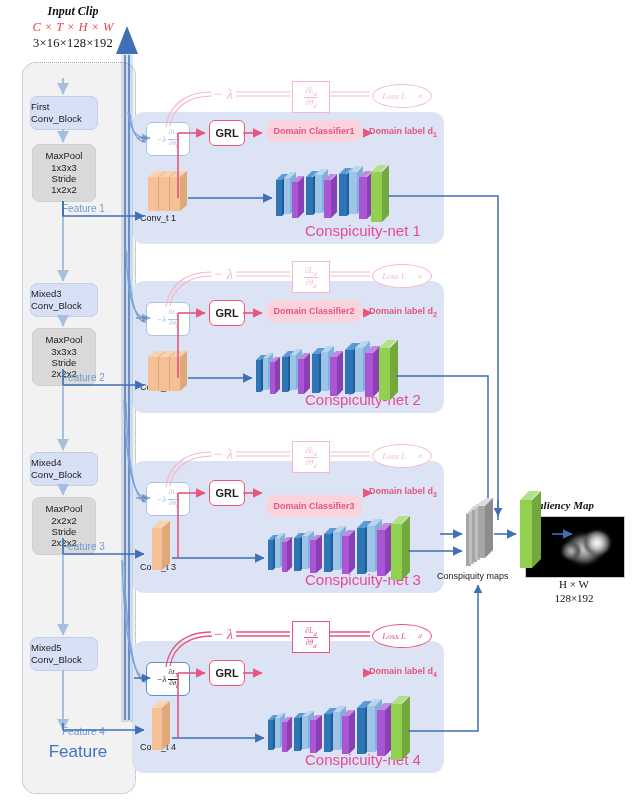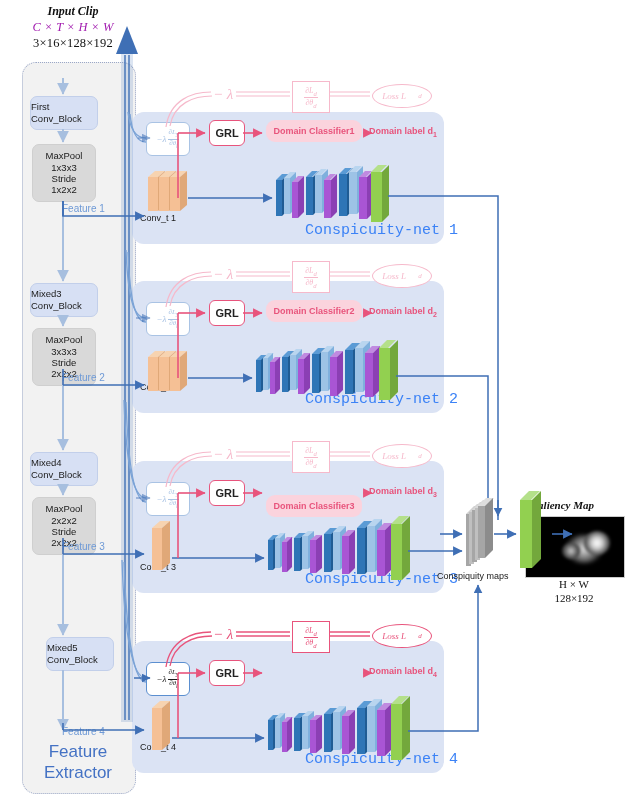--- a/index.html
+++ b/index.html
@@ -5,41 +5,41 @@
   html,body{margin:0;padding:0;background:#ffffff;}
   body{width:640px;height:804px;position:relative;overflow:hidden;
        font-family:"Liberation Sans",sans-serif;color:#222;}
   #stage{position:absolute;left:0;top:0;width:640px;height:804px;}
 
   .abs{position:absolute;}
 
   
   .hdr{left:8px;top:4px;width:130px;text-align:center;line-height:1.28;}
   .hdr .l1{font-family:"Liberation Serif",serif;font-style:italic;font-weight:bold;font-size:12px;color:#111;}
-  .hdr .l2{font-family:"Liberation Serif",serif;font-style:italic;font-size:12.5px;color:#a21caf;letter-spacing:.2px;}
+  .hdr .l2{font-family:"Liberation Serif",serif;font-style:italic;font-size:12.5px;color:#ef4444;letter-spacing:.2px;}
   .hdr .l3{font-family:"Liberation Serif",serif;font-size:12.5px;color:#111;letter-spacing:.2px;}
 
   
   .fe-panel{left:22px;top:62px;width:112px;height:730px;
             background:#f2f2f2;border:1px dotted #9aa7c7;border-radius:14px;}
   .fe-title{left:22px;top:742px;width:112px;text-align:center;color:#4472c4;
             font-size:17px;line-height:1.22;}
 
   .cb{position:absolute;background:#d7e0f4;border:1px solid #c2cfea;border-radius:7px;
       text-align:center;color:#1a1a1a;font-size:9.5px;line-height:1.25;
       display:flex;flex-direction:column;align-items:flex-start;justify-content:center;}
   .mp{position:absolute;background:#d9d9d9;border:1px solid #cfcfcf;border-radius:7px;
       text-align:center;color:#1a1a1a;font-size:9.5px;line-height:1.2;
       display:flex;flex-direction:column;align-items:center;justify-content:center;}
 
   .feat-lbl{position:absolute;color:#6f9ad6;font-size:10px;white-space:nowrap;}
 
   
   .cnet{position:absolute;background:#dbe3f4;border-radius:12px;}
-  .cnet-title{position:absolute;color:#3b82f6;font-size:15px;white-space:nowrap;font-family:Liberation Mono, monospace;}
+  .cnet-title{position:absolute;color:#ec4899;font-size:15px;white-space:nowrap;}
 
   
   .gradbox{position:absolute;background:#ffffff;border:1px solid #5b8fd0;border-radius:6px;
            display:flex;align-items:center;justify-content:center;}
   .gradbox.dim{border-color:#a9c3e4;}
   .gradbox .frac{display:flex;align-items:center;font-family:"Liberation Serif",serif;
                  font-style:italic;font-size:7px;color:#1a1a1a;line-height:1;}
   .gradbox .lam{font-family:"Liberation Serif",serif;font-style:italic;font-size:9px;margin-right:1px;}
   .fracstack{display:inline-flex;flex-direction:column;align-items:center;}
   .fracstack .num{border-bottom:1px solid currentColor;padding:0 1px;}
@@ -92,21 +92,20 @@
 
   <div class="abs hdr">
     <div class="l1">Input Clip</div>
     <div class="l2">C × T × H × W</div>
     <div class="l3">3×16×128×192</div>
   </div>
 
   <div class="abs fe-panel"></div>
   <div class="abs fe-title">
     <div>Feature</div>
-    <div>Extractor</div>
   </div>
 
   <div class="cb" style="left:30px;top:96px;width:66px;height:32px;">
     <div>First</div>
     <div>Conv_Block</div>
   </div>
   <div class="mp" style="left:32px;top:144px;width:62px;height:56px;">
     <div>MaxPool</div>
     <div>1x3x3</div>
     <div>Stride</div>
@@ -128,21 +127,21 @@
     <div>Mixed4</div>
     <div>Conv_Block</div>
   </div>
   <div class="mp" style="left:32px;top:497px;width:62px;height:56px;">
     <div>MaxPool</div>
     <div>2x2x2</div>
     <div>Stride</div>
     <div>2x2x2</div>
   </div>
 
-  <div class="cb" style="left:30px;top:637px;width:66px;height:32px;margin-left:16px;">
+  <div class="cb" style="left:30px;top:637px;width:66px;height:32px;">
     <div>Mixed5</div>
     <div>Conv_Block</div>
   </div>
 
   <div class="feat-lbl" style="left:62px;top:203px;">Feature 1</div>
   <div class="feat-lbl" style="left:45px;top:372px;padding-left:17px;">Feature 2</div>
   <div class="feat-lbl" style="left:62px;top:541px;">Feature 3</div>
   <div class="feat-lbl" style="left:62px;top:726px;">Feature 4</div>
 
   <div class="cnet" style="left:132px;top:112px;width:312px;height:132px;"></div>

